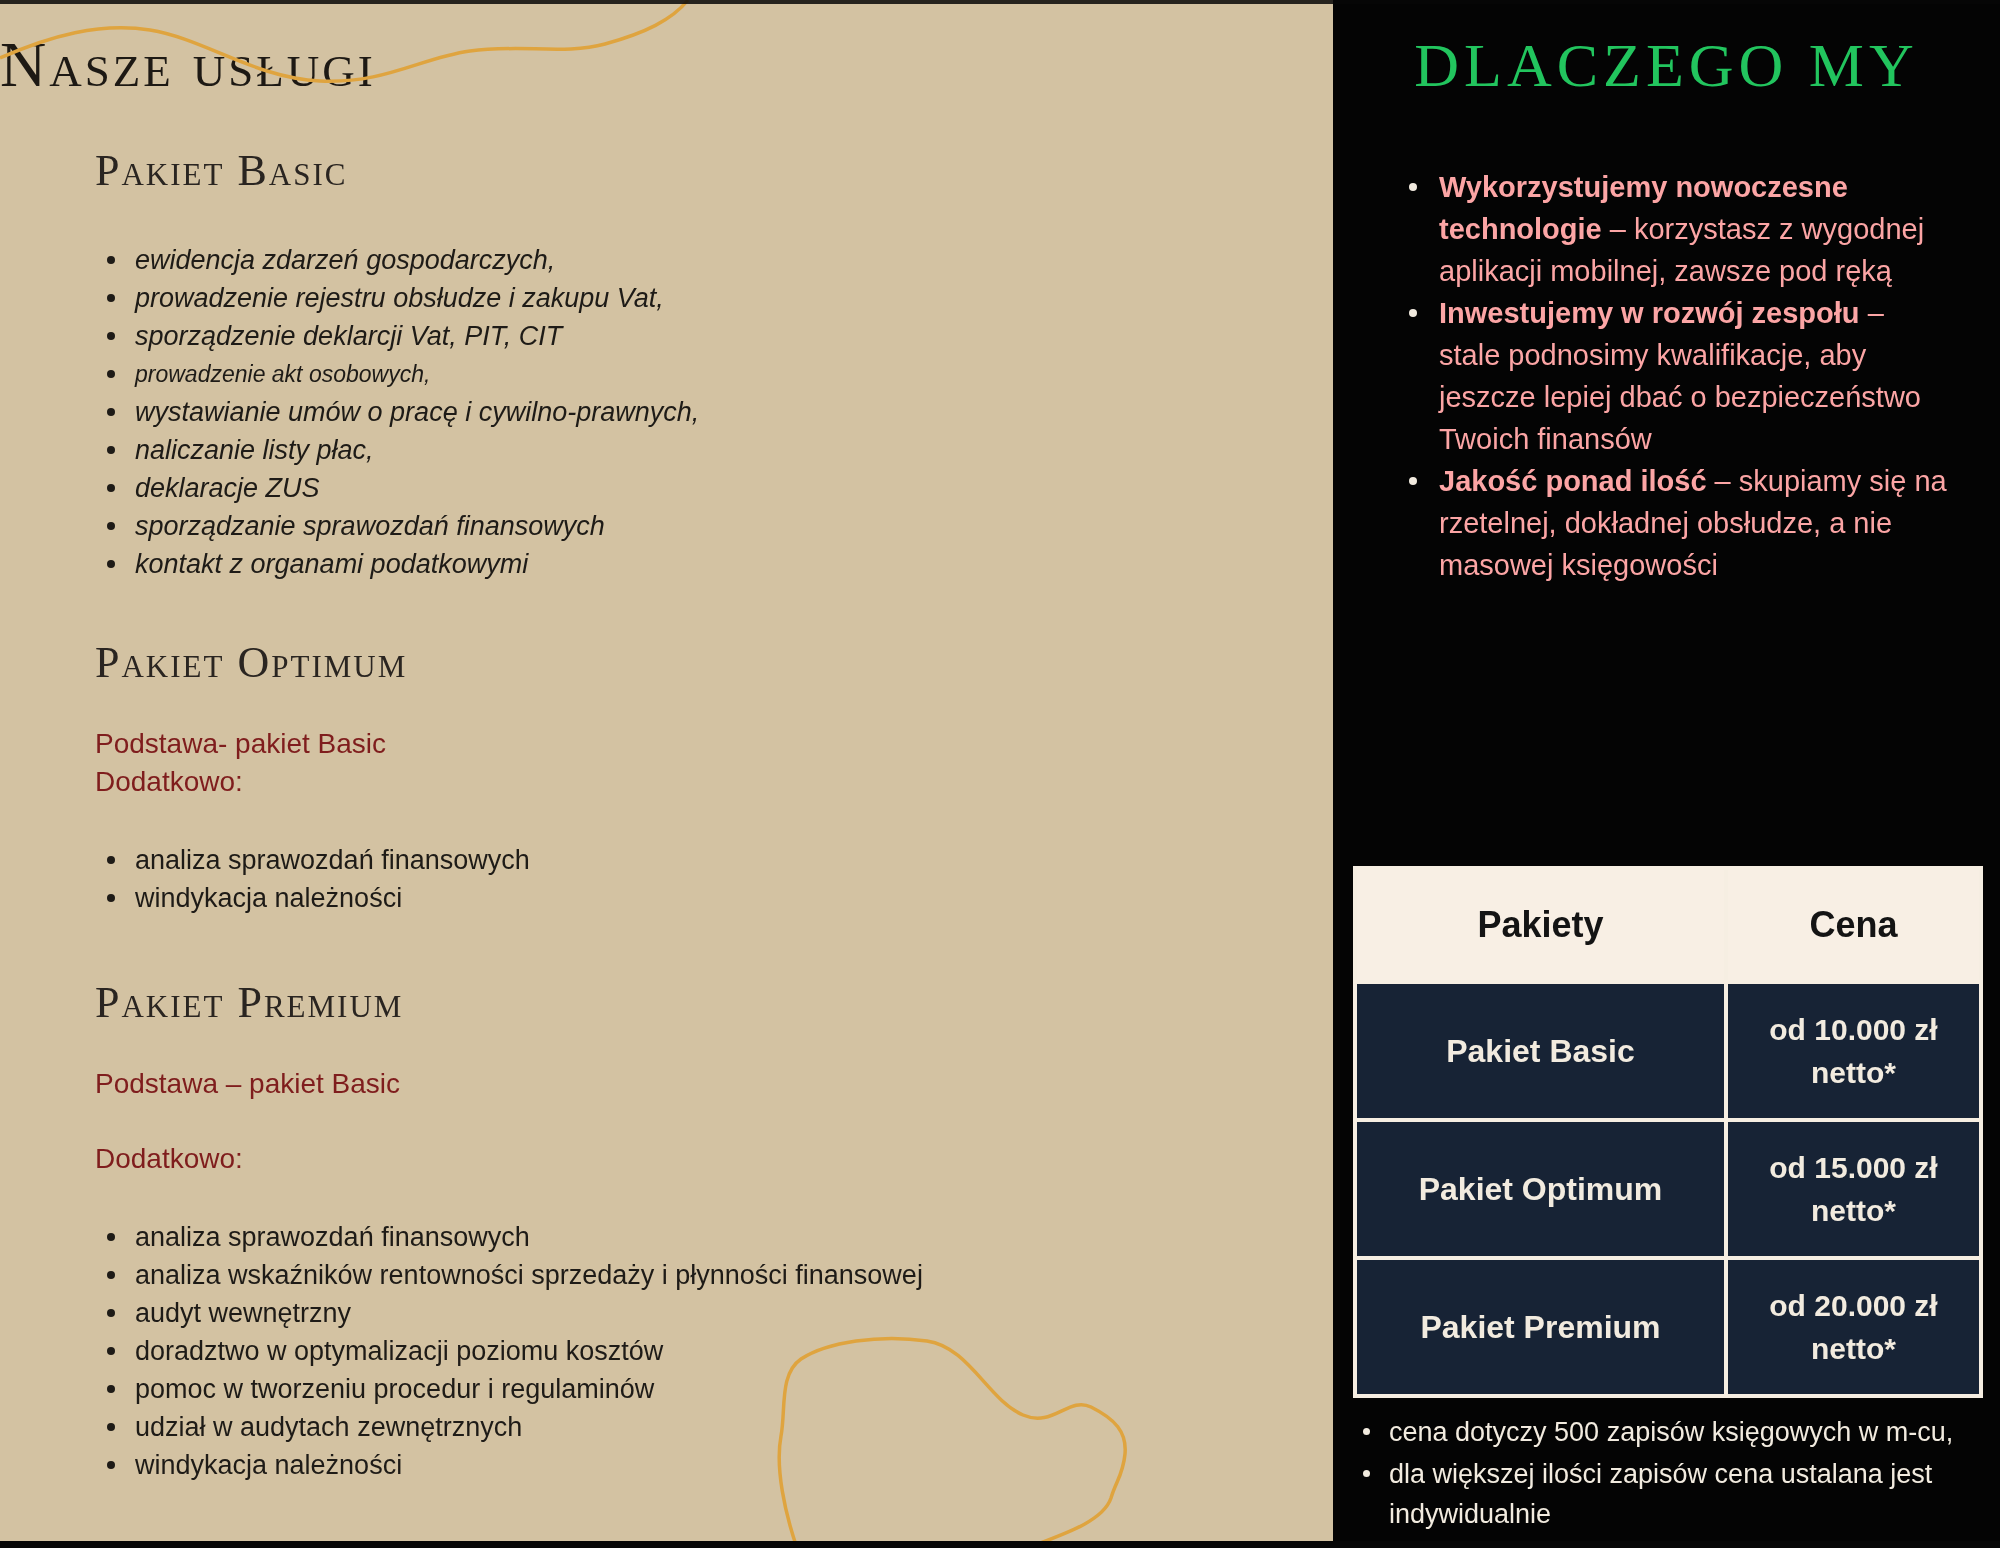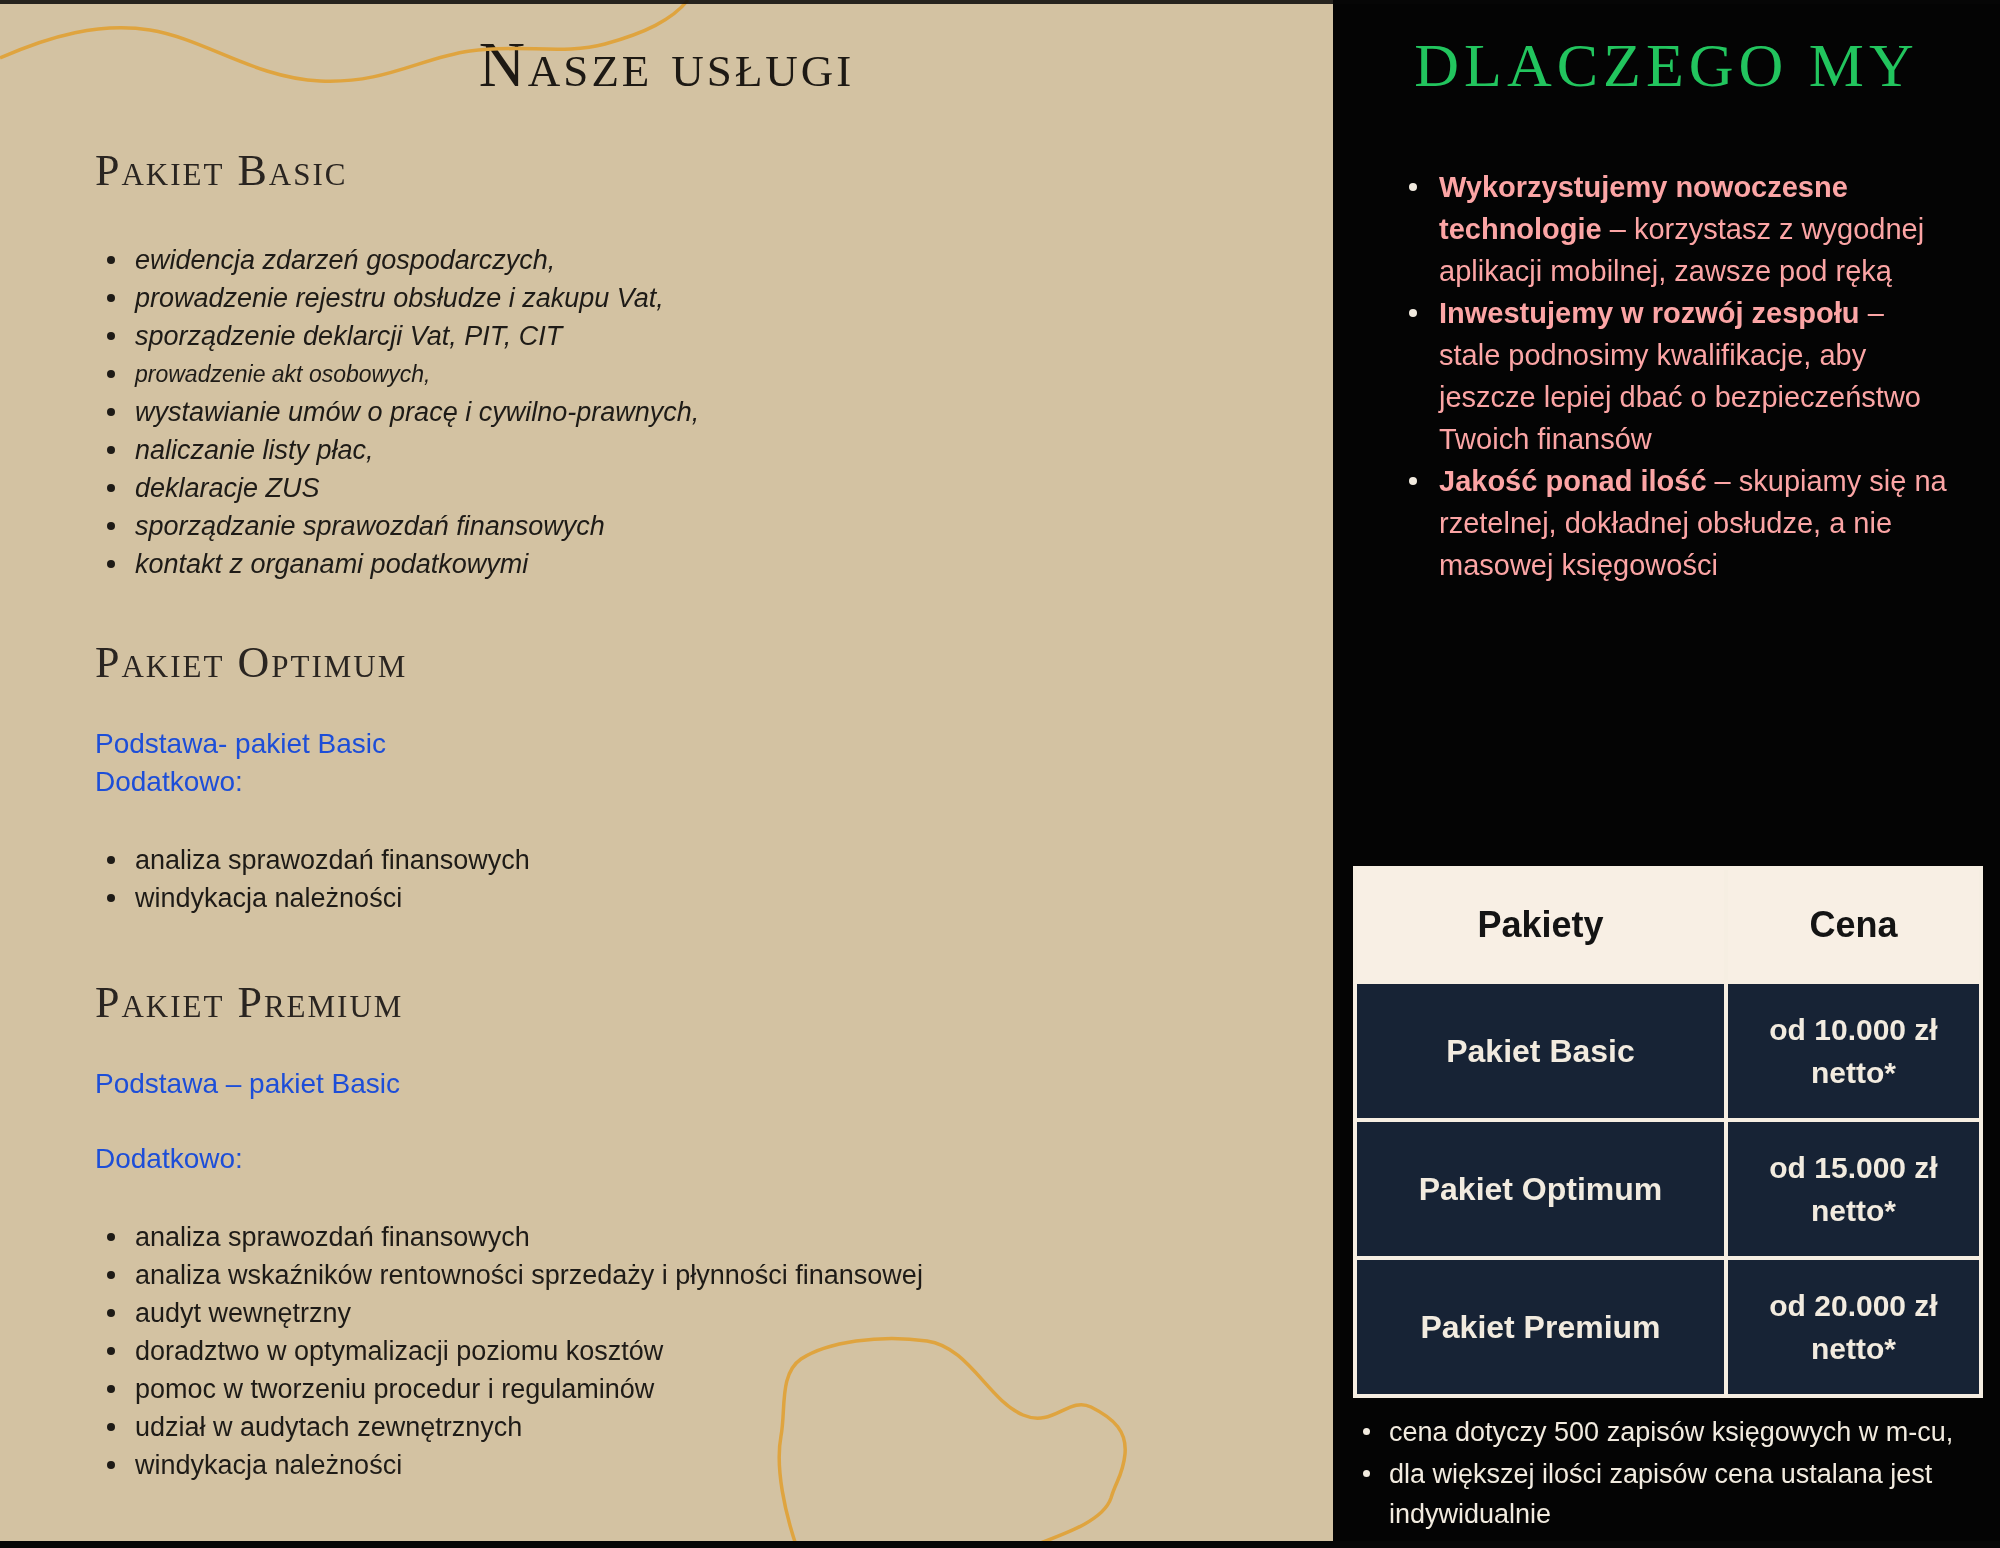--- a/index.html
+++ b/index.html
@@ -7,33 +7,33 @@
     position:relative;width:2000px;height:1548px;overflow:hidden;
     background:#d3c2a2;font-family:"Liberation Sans",sans-serif;
   }
   .edge-strip{position:absolute;left:0;width:100%;background:#070707;z-index:5;}
   .edge-strip.top{top:0;height:4px;opacity:.85;}
   .edge-strip.bottom{bottom:0;height:7px;}
 
   
   .left-panel{position:absolute;left:0;top:0;width:1333px;height:1548px;}
   .left-title{
-    position:absolute;left:0;top:28px;width:1333px;text-align:center;
+    position:absolute;left:0;top:28px;width:1333px;
     font-family:"Liberation Serif",serif;font-variant:small-caps;
     font-size:64px;letter-spacing:3px;color:#1d1914;font-weight:500;
   }
   .section{position:absolute;left:95px;width:1180px;}
   .sec-basic{top:146px;}
   .sec-optimum{top:638px;}
   .sec-premium{top:978px;}
   .section h2{
     margin:0;font-family:"Liberation Serif",serif;font-variant:small-caps;
     font-size:44px;letter-spacing:2px;color:#2a2521;font-weight:500;line-height:1.15;
   }
-  .intro{font-size:28px;color:#1d4ed8;line-height:38px;margin:0;}
+  .intro{font-size:28px;color:#7f1d1d;line-height:38px;margin:0;}
   .intro.first{margin-top:36px;}
   .intro.gap{margin-top:37px;}
   .bullet-list{list-style:none;margin:0;padding:0;}
   .bullet-list li{
     position:relative;padding-left:40px;font-size:27px;color:#1e1b17;
     line-height:38px;
   }
   .bullet-list li::before{
     content:"";position:absolute;left:12px;top:15px;width:8px;height:8px;
     border-radius:50%;background:#1e1b17;

